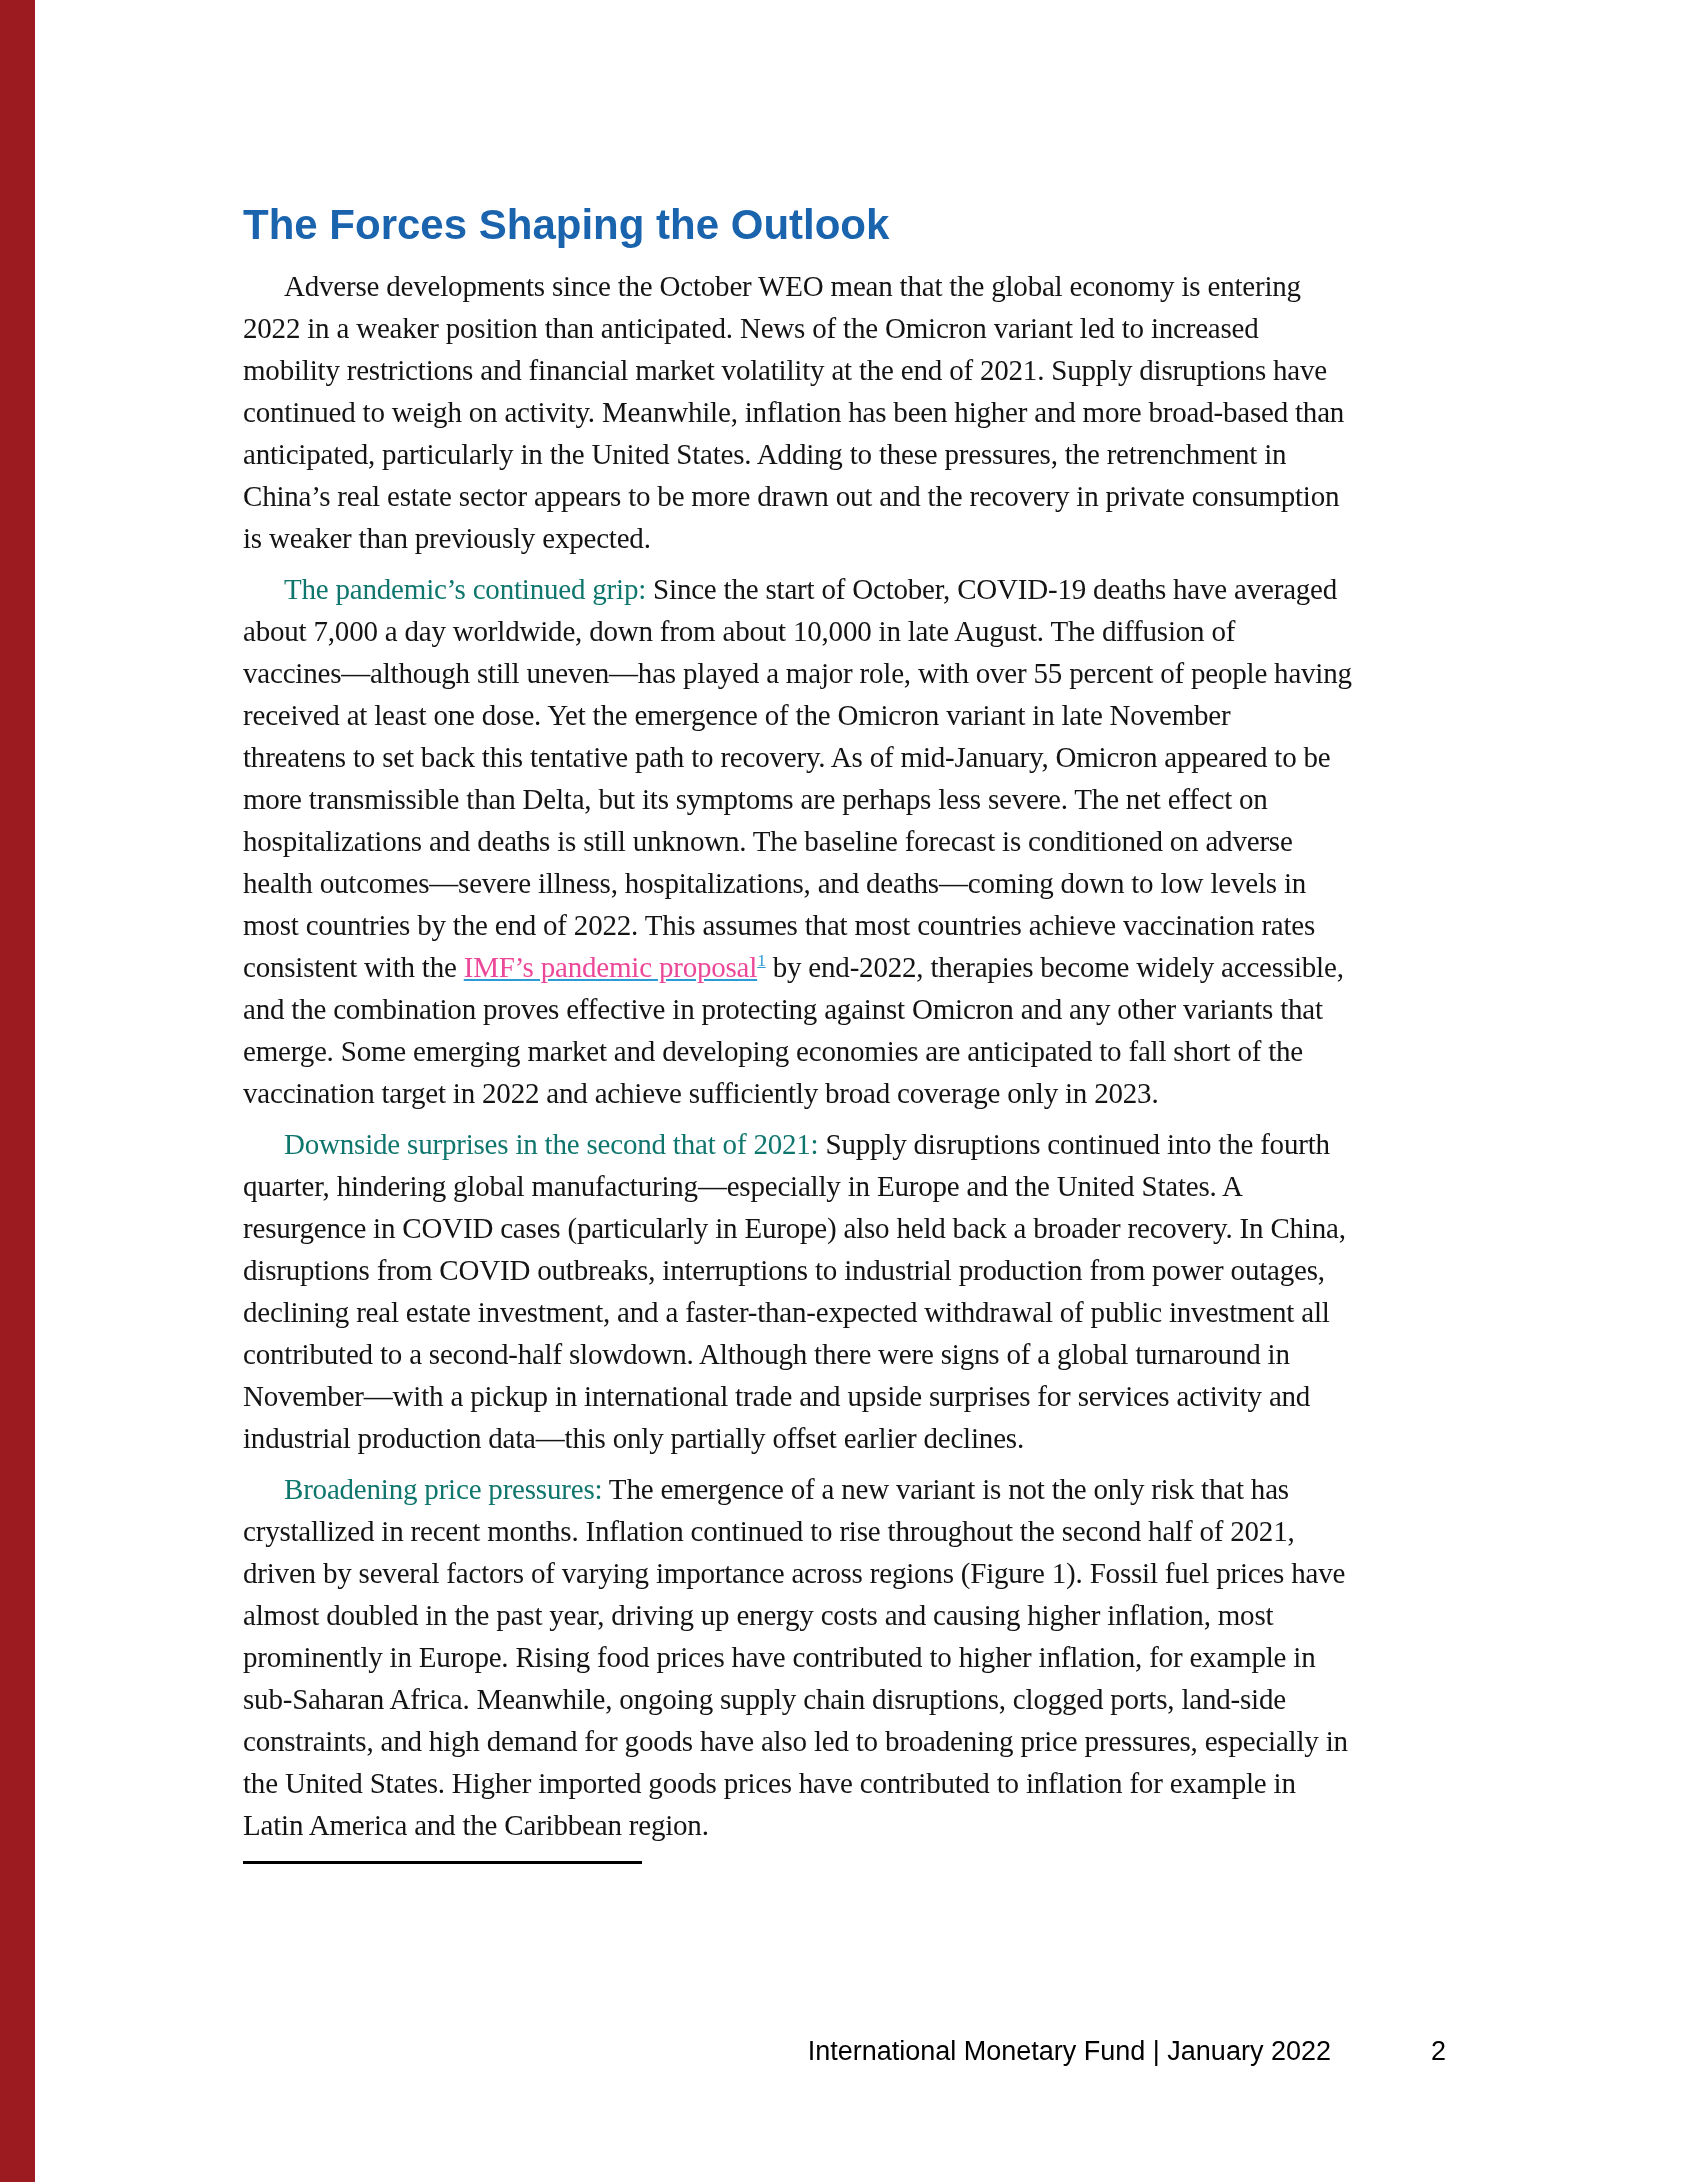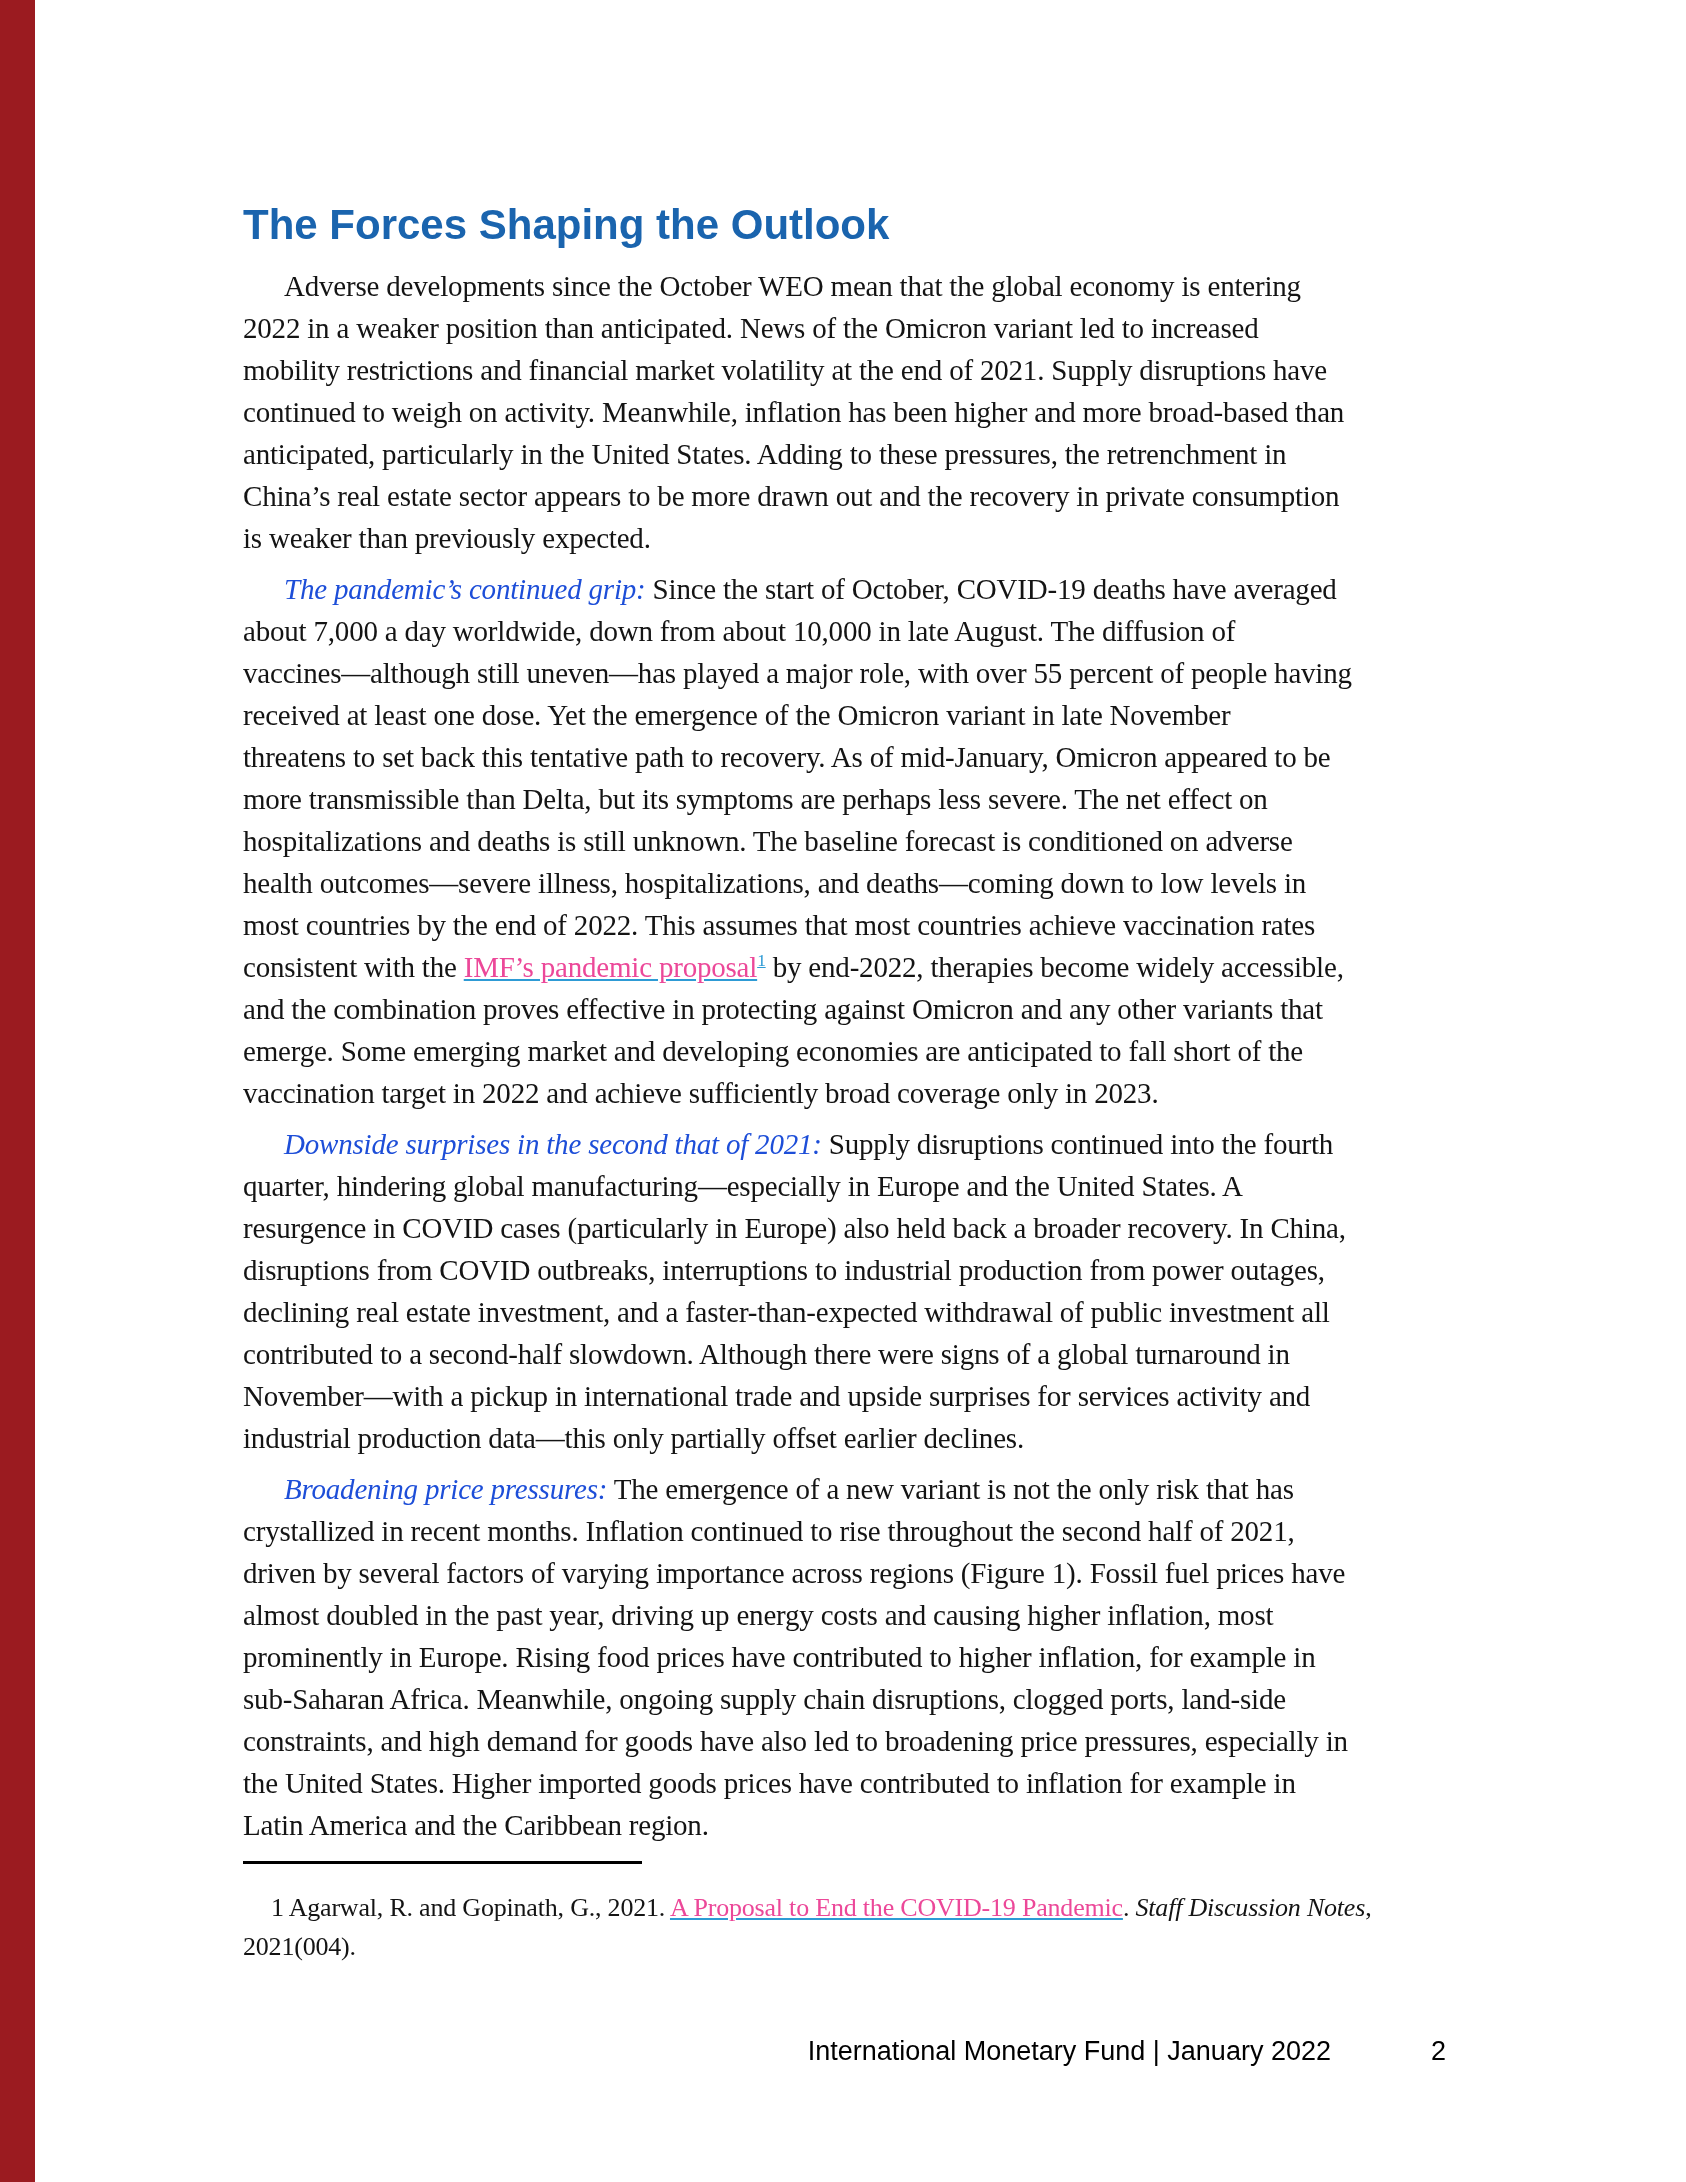--- a/index.html
+++ b/index.html
@@ -29,22 +29,21 @@
   .body{
     margin:9.2px 0 0 0;
     font-size:29px;
     line-height:42px;
     letter-spacing:-0.2px;
     color:#141414;
     white-space:pre-line;
     text-indent:41px;
   }
   .leadin{
-    font-style:italic;
-    color:#1d4ed8;
+    color:#0f766e;
   }
   .link{
     color:#ec4899;
     text-decoration:underline;
     text-decoration-color:#2E9BD5;
     cursor:pointer;
   }
   sup.fnref{
     font-size:60%;
     line-height:0;
@@ -126,22 +125,20 @@
 driven by several factors of varying importance across regions (Figure 1). Fossil fuel prices have
 almost doubled in the past year, driving up energy costs and causing higher inflation, most
 prominently in Europe. Rising food prices have contributed to higher inflation, for example in
 sub-Saharan Africa. Meanwhile, ongoing supply chain disruptions, clogged ports, land-side
 constraints, and high demand for goods have also led to broadening price pressures, especially in
 the United States. Higher imported goods prices have contributed to inflation for example in
 Latin America and the Caribbean region.</span></p>
 
     <div class="footnote-sep"></div>
 
-    <p class="footnote"><span>1 Agarwal, R. and Gopinath, G., 2021. </span><a class="link">A Proposal to End the COVID-19 Pandemic</a><span>. </span><span class="journal">Staff Discussion Notes</span><span>,
-2021(004).</span></p>
   </div>
 
   <div class="footer">
     <span>International Monetary Fund | January 2022</span>
     <span>2</span>
   </div>
 </div>
 
 
 </body></html>

